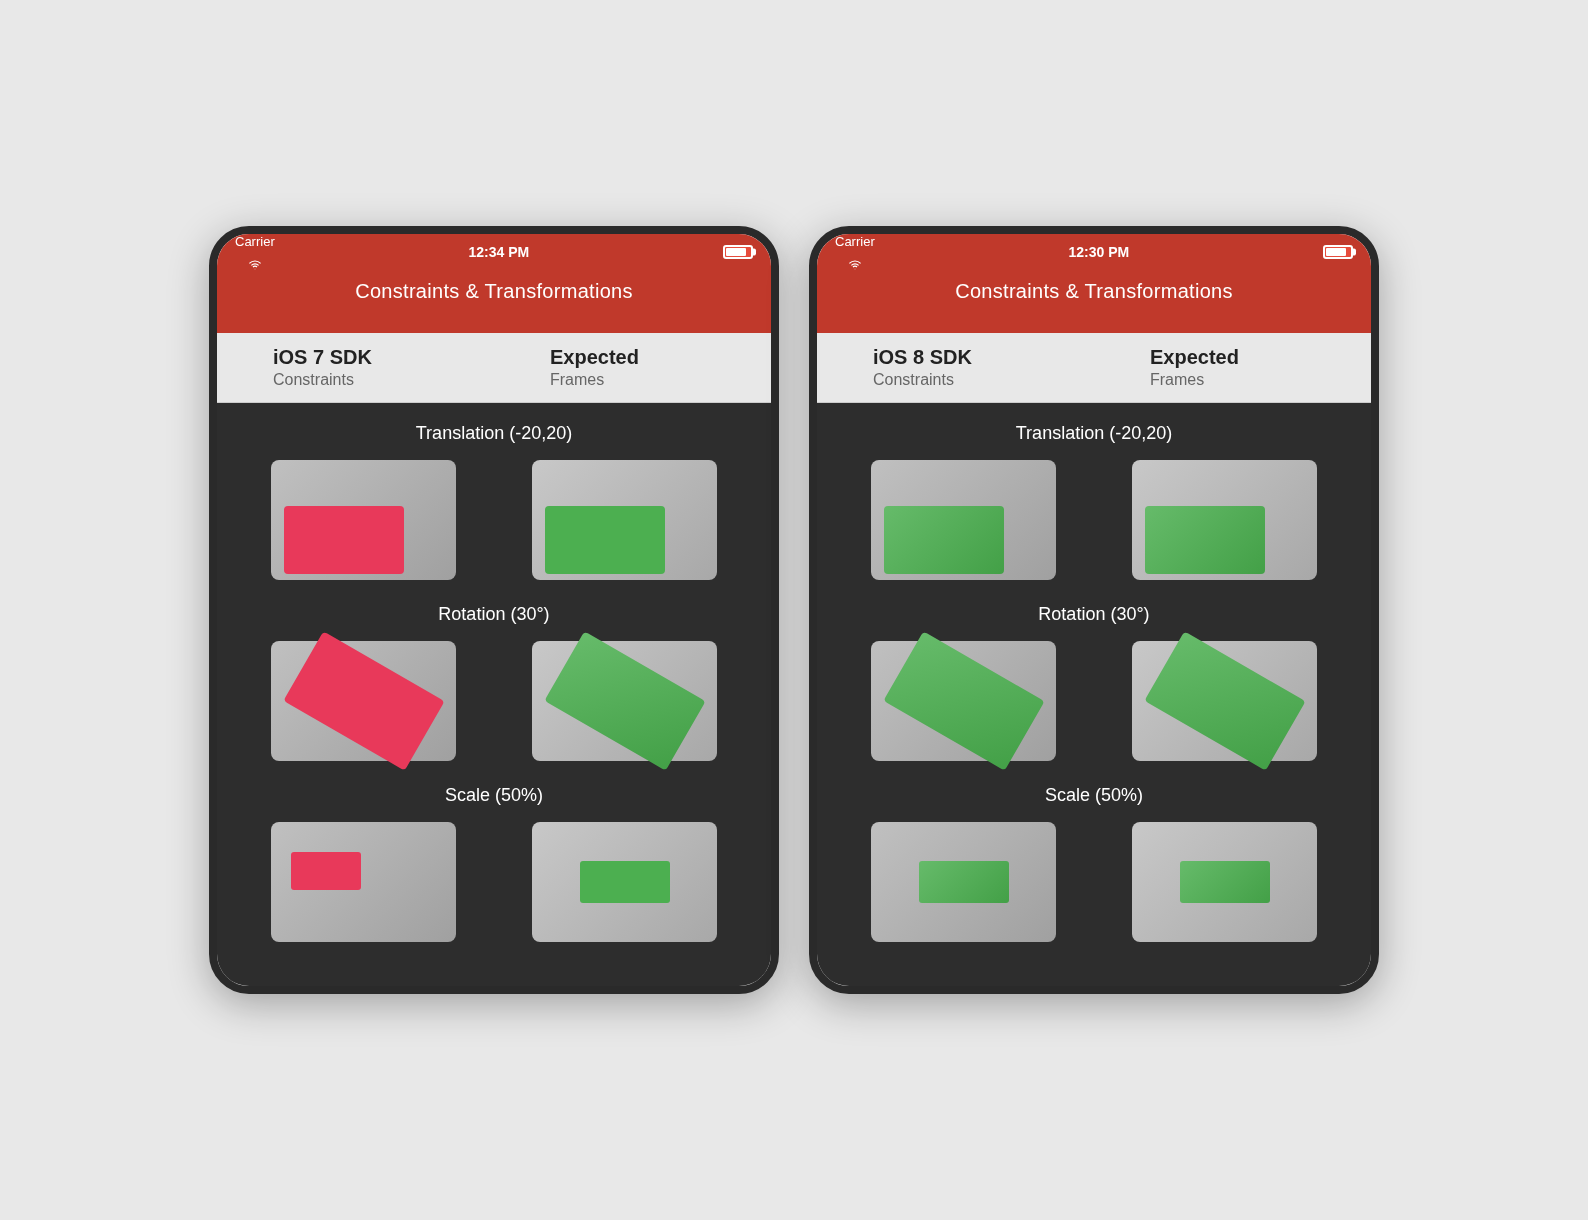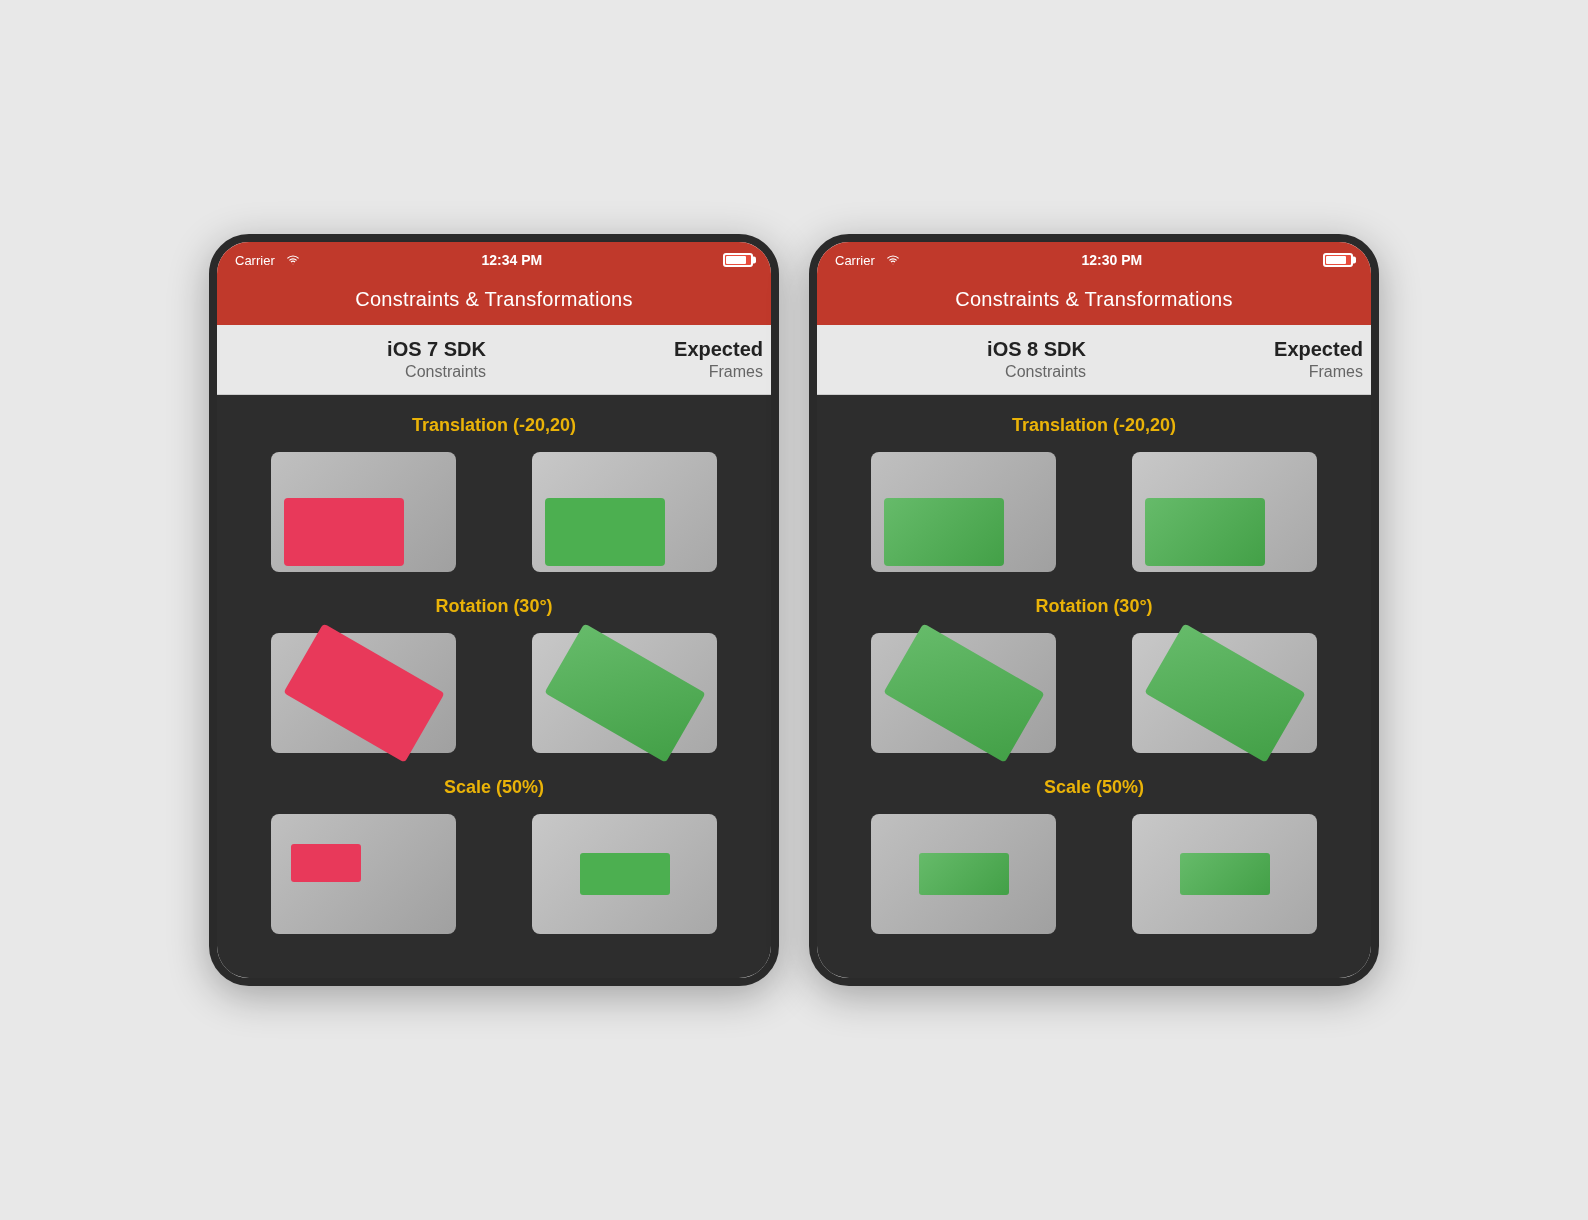--- a/index.html
+++ b/index.html
@@ -33,20 +33,21 @@
       padding: 8px 18px;
       height: 36px;
     }
     .status-left {
       display: flex;
       align-items: center;
       gap: 10px;
       font-size: 13px;
       color: white;
       font-weight: 500;
+      flex-direction: column;
     }
     .wifi-icon {
       display: inline-block;
       width: 16px;
       height: 12px;
     }
     .status-center {
       font-size: 14px;
       color: white;
       font-weight: 600;
@@ -80,63 +81,63 @@
       left: 1px;
       top: 1px;
       bottom: 1px;
       width: 75%;
       background: white;
       border-radius: 1px;
     }
     
     .nav-bar {
       background: #c0392b;
-      padding: 10px 16px 14px;
+      padding: 10px 16px 30px;
       text-align: center;
     }
     .nav-title {
       color: white;
       font-size: 20px;
       font-weight: 400;
       letter-spacing: 0.3px;
     }
     
     .header-tabs {
       background: #e8e8e8;
       display: flex;
       border-bottom: 1px solid #ccc;
     }
     .header-tab {
       flex: 1;
-      text-align: right;
+      text-align: left;
       padding: 12px 8px 10px;
       margin-left: 48px;
     }
     .header-tab .tab-main {
       font-size: 20px;
       font-weight: 600;
       color: #222;
       line-height: 1.2;
     }
     .header-tab .tab-sub {
       font-size: 16px;
       color: #666;
       line-height: 1.4;
     }
     
     .main-content {
       background: #2d2d2d;
       padding: 20px 16px;
     }
     .section-title {
-      color: #eab308;
+      color: #ffffff;
       font-size: 18px;
       text-align: center;
       margin-bottom: 16px;
-      font-weight: 700;
+      font-weight: 400;
     }
     .demo-row {
       display: flex;
       justify-content: space-around;
       align-items: center;
       margin-bottom: 24px;
     }
     
     .canvas-box {
       width: 185px;

